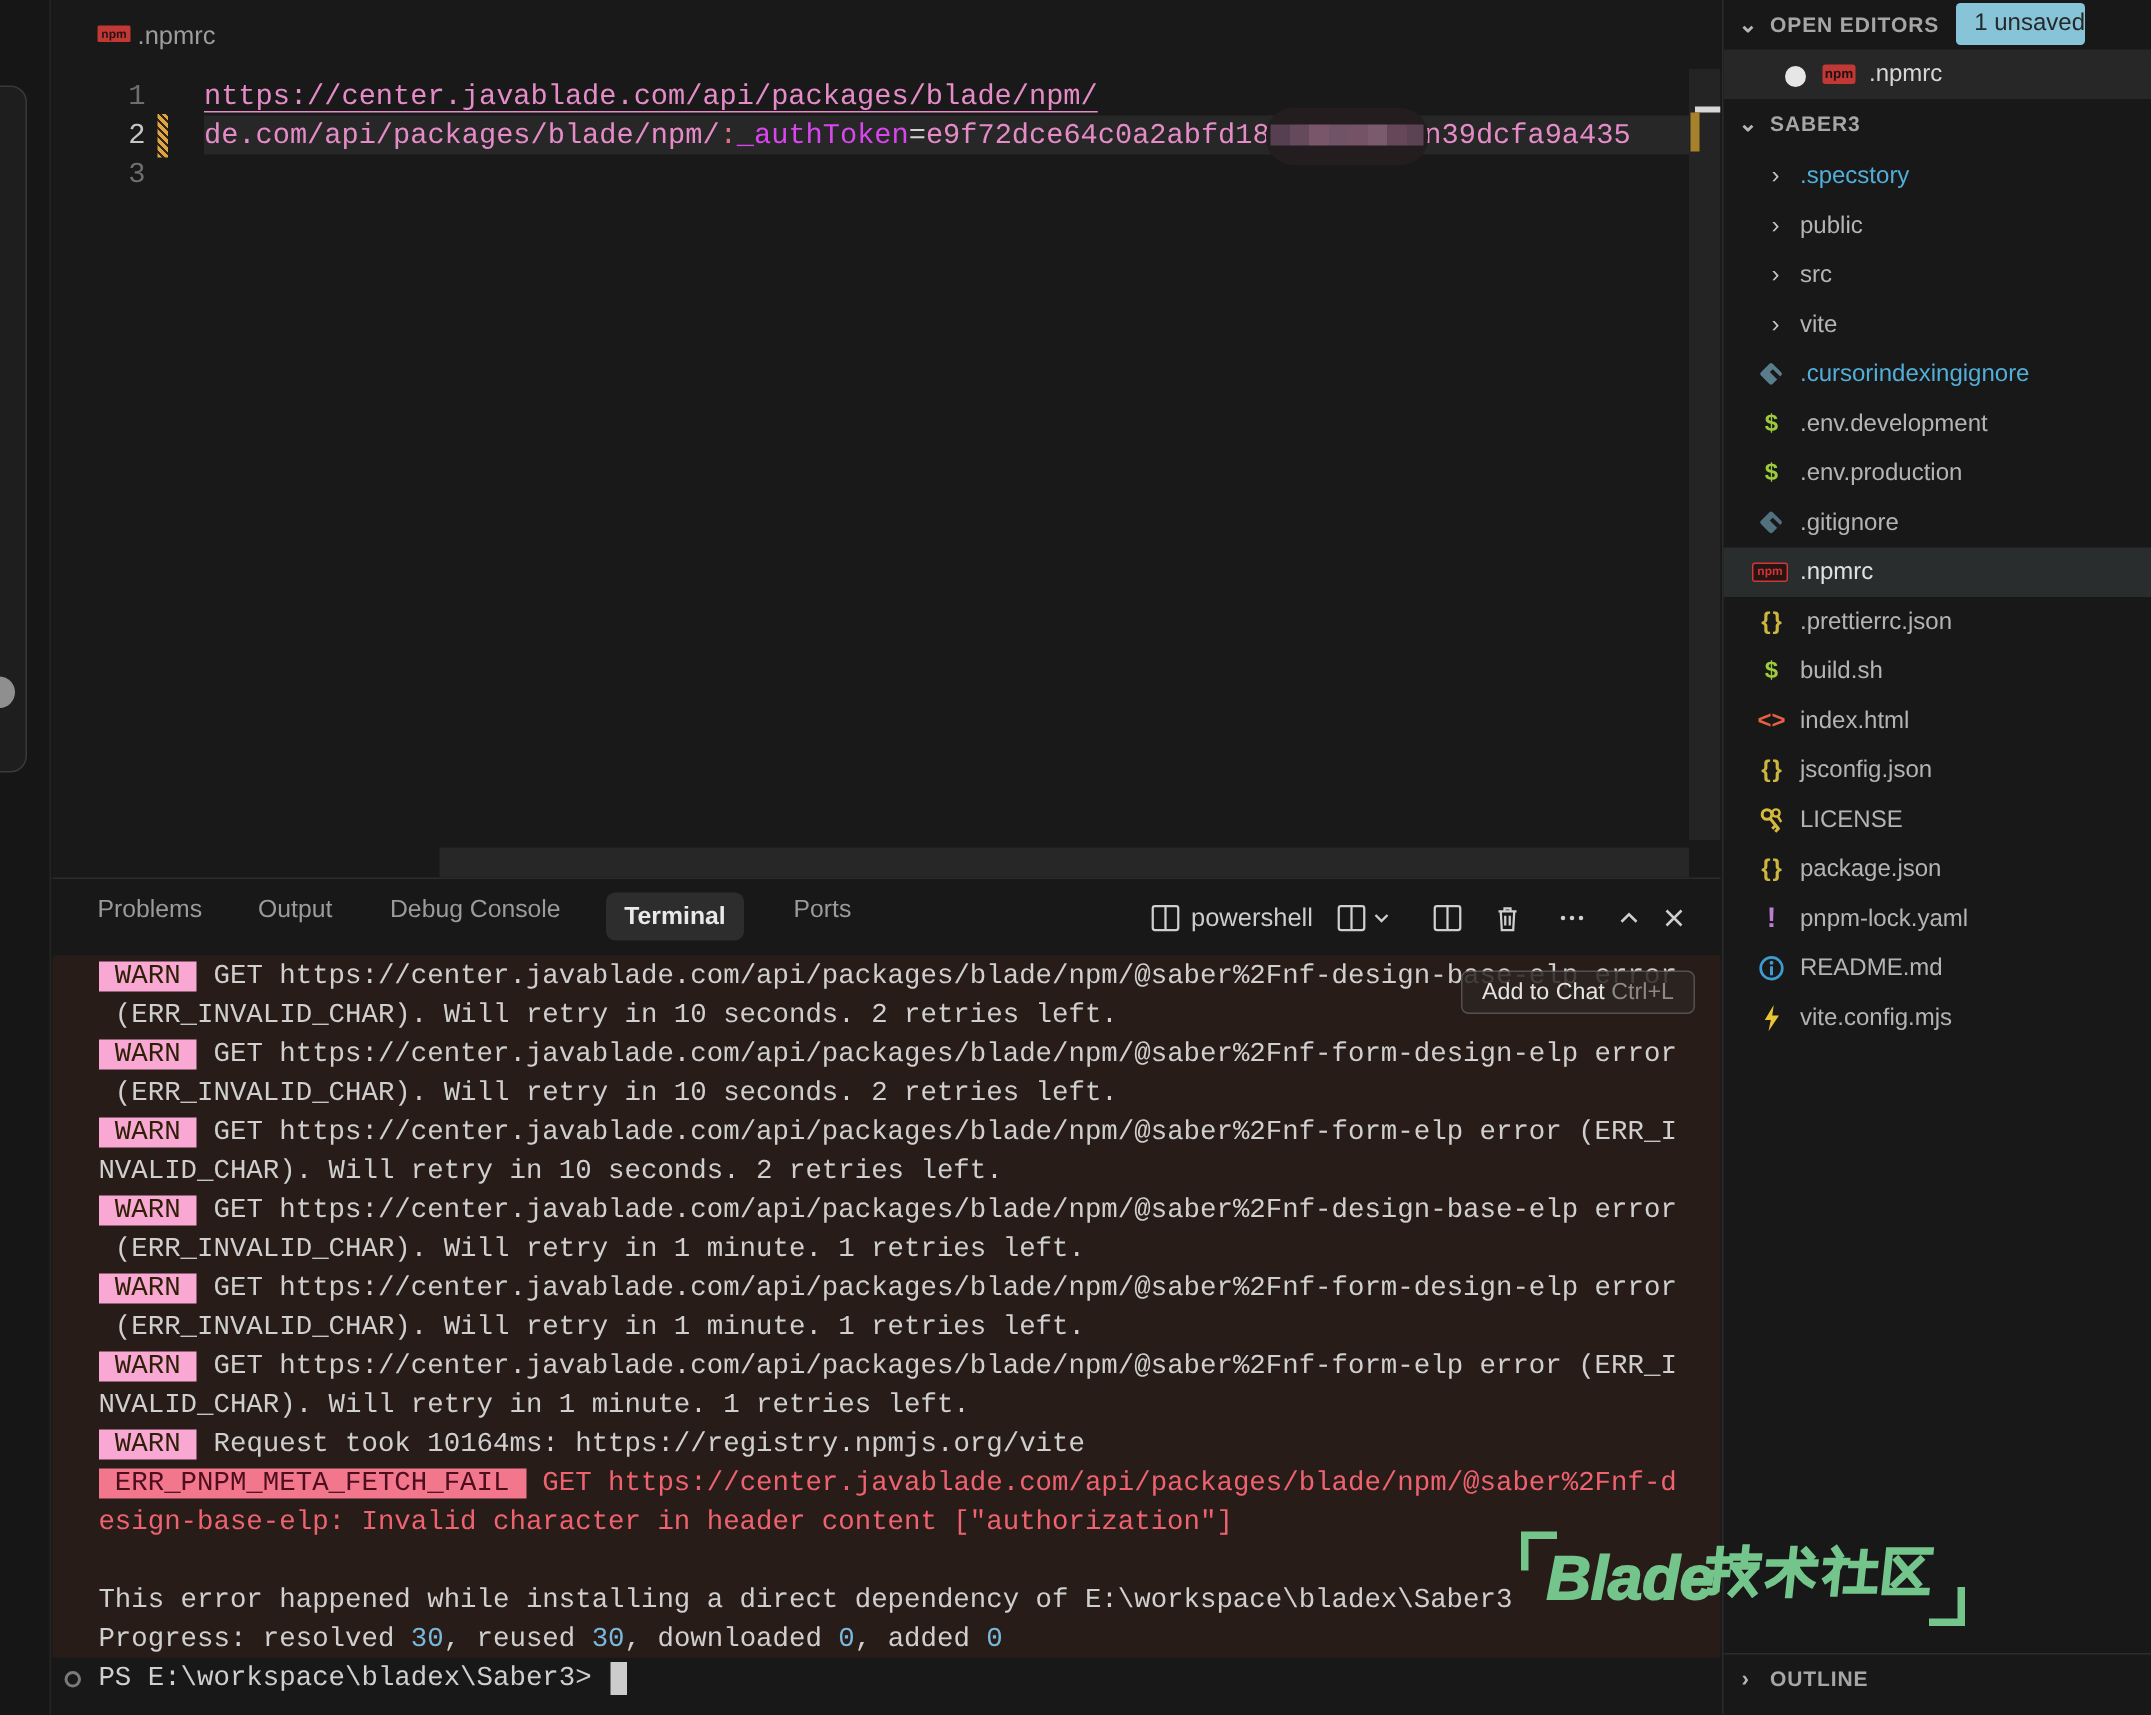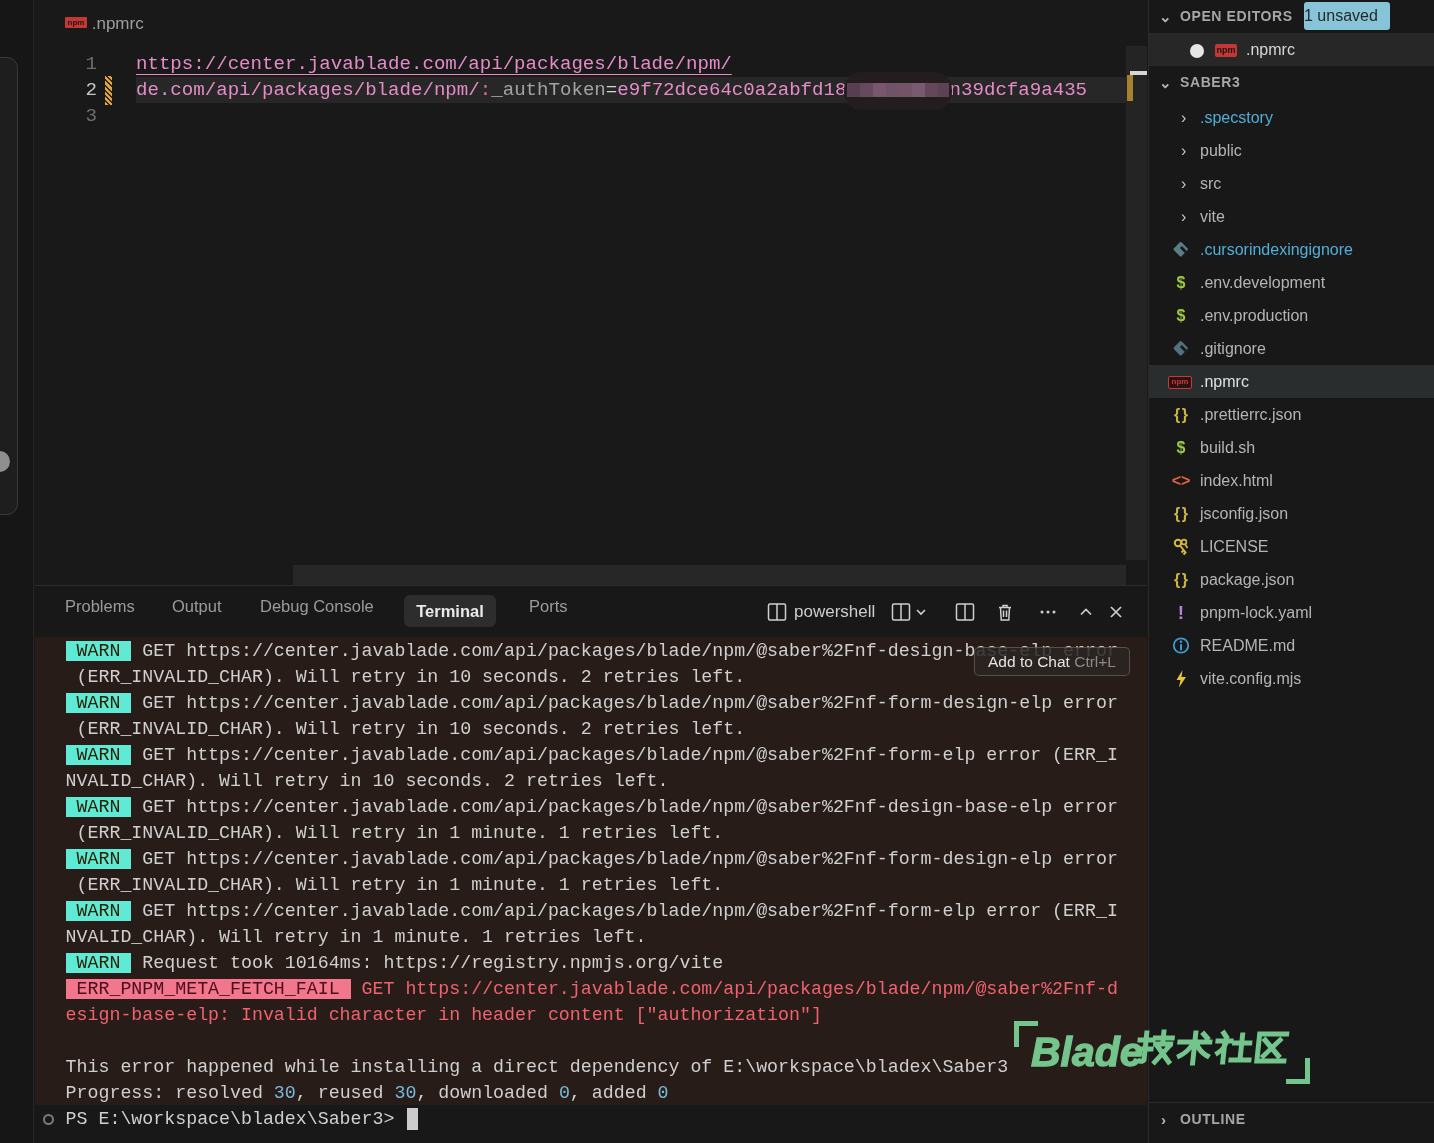--- a/index.html
+++ b/index.html
@@ -14,59 +14,59 @@
 
   
   #editor { left:35px; top:0; width:1112px; height:675px; background:#191919; overflow:hidden; }
   #crumb { left:30px; top:10px; height:28px; color:#9d9d9d; font-size:17px; line-height:28px; }
   .gutter-num { width:40px; text-align:right; color:#6e6e6e; font-size:19.2px; line-height:26px; font-family:"Liberation Mono", monospace; position:absolute; left:22px; }
   #curline { left:101px; top:77px; width:990px; height:26px; background:#272727; }
   #modmark { left:70px; top:76px; width:7px; height:29px;
     background:repeating-linear-gradient(45deg,#dca445 0 2.3px,#332610 2.3px 3.7px); }
   .codeline { position:absolute; left:101px; font-size:19.1px; line-height:26px; font-family:"Liberation Mono", monospace; white-space:pre; }
   .pk { color:#e58cc8; }
-  .tl { color:#a3a3a3; }
+  .tl { color:#d946ef; }
   .wh { color:#d4d4d4; }
   .rd { color:#dd7186; }
   #blur1 { left:809px; top:72px; width:108px; height:38px; border-radius:18px; background:#231d20; }
   #blur2 { left:812px; top:83px; width:102px; height:14px; background:linear-gradient(90deg,#553f50 0 13px,#65495c 0 26px,#7a566b 0 39px,#715368 0 52px,#745366 0 65px,#7a5a6e 65px 78px,#654759 0 91px,#5c4253 0 102px); }
   
   #vsb { left:1091px; top:46px; width:21px; height:514px; background:#242425; }
   #ovr-cursor { left:1095px; top:71px; width:17px; height:4px; background:#d7d7d7; }
   #ovr-mod { left:1092px; top:75px; width:6px; height:26px; background:#a8812c; }
   
   #hsb { left:258px; top:565px; width:833px; height:20px; background:#272727; }
 
   
   #panel { left:35px; top:585px; width:1112px; height:558px; background:#181818; border-top:1px solid #2c2c2c; }
   .ptab { position:absolute; top:0; height:41px; line-height:41px; color:#9b9b9b; font-size:16.5px; }
   #tab-term { left:369px; top:9px; width:92px; height:32px; background:#2d2d2d; border-radius:6px; color:#e9e9e9; text-align:center; line-height:32px; font-size:16.5px; }
   #term-tint { left:0px; top:51px; width:1112px; height:468px; background:#281c18; }
   #term { left:30.6px; top:52px; font-size:18.28px; line-height:26px; font-family:"Liberation Mono", monospace; white-space:pre; color:#cfcfcf; }
-  .wb { background:#5eead4; color:#2e2006; }
+  .wb { background:#f9a8d4; color:#2e2006; }
   .eb { background:#f2778d; color:#4c0d1d; }
   .red { color:#ef6270;margin-top:32px; }
   .blu { color:#79b8dc; }
   #prompt-circle { left:8px; top:528px; width:11px; height:11px; border:2px solid #7a7a7a; border-radius:50%; }
   #cursor { left:372px; top:522px; width:11px; height:22px; background:#cccccc; }
   #tooltip { left:939px; top:61px; width:156px; height:29px; background:rgba(42,37,34,.85); border:1px solid rgba(200,200,200,.28); border-radius:5px; color:#e4e4e4; font-size:15.5px; line-height:27px; text-align:center; }
   #tooltip .dim { color:#8a8a8a; }
 
   
   #side { left:1148px; top:0; width:286px; height:1143px; background:#181818; border-left:1px solid #2b2b2b; }
   .shead { position:absolute; left:0; width:286px; height:33px; font-weight:bold; color:#a6a6a6; font-size:14px; line-height:33px; }
   .shead .txt { position:absolute; left:31px; letter-spacing:.6px; }
   .chev { position:absolute; color:#b5b5b5; line-height:33px; font-size:15px; }
   .row { position:absolute; left:0; width:285px; height:33px; line-height:33px; font-size:16px; color:#b4b4b4; }
   .row .nm { position:absolute; left:51px; }
   .row .tw { position:absolute; left:32px; top:0; color:#c5c5c5; }
   .blue { color:#52aed8; }
   .selrow { background:#2a2d2e; }
   .ficon { position:absolute; left:22px; top:0; width:20px; height:33px; text-align:center; font-weight:bold; }
-  #badge { left:155px; top:2px; width:86px; height:28px; background:#88c4d8; border-radius:3px; color:#25292b; font-size:16px; line-height:28px; text-align:left; }
+  #badge { left:155px; top:2px; width:86px; height:28px; background:#88c4d8; border-radius:3px; color:#25292b; font-size:16px; line-height:28px; text-align:right; }
 
   
   #wm { left:1010px; top:1014px; width:320px; height:80px; z-index:50; }
 </style>
 </head>
 <body>
 
 <div class="abs" id="rail">
   <div class="abs" id="rail-box"></div>
   <div class="abs" id="rail-circle"></div>

